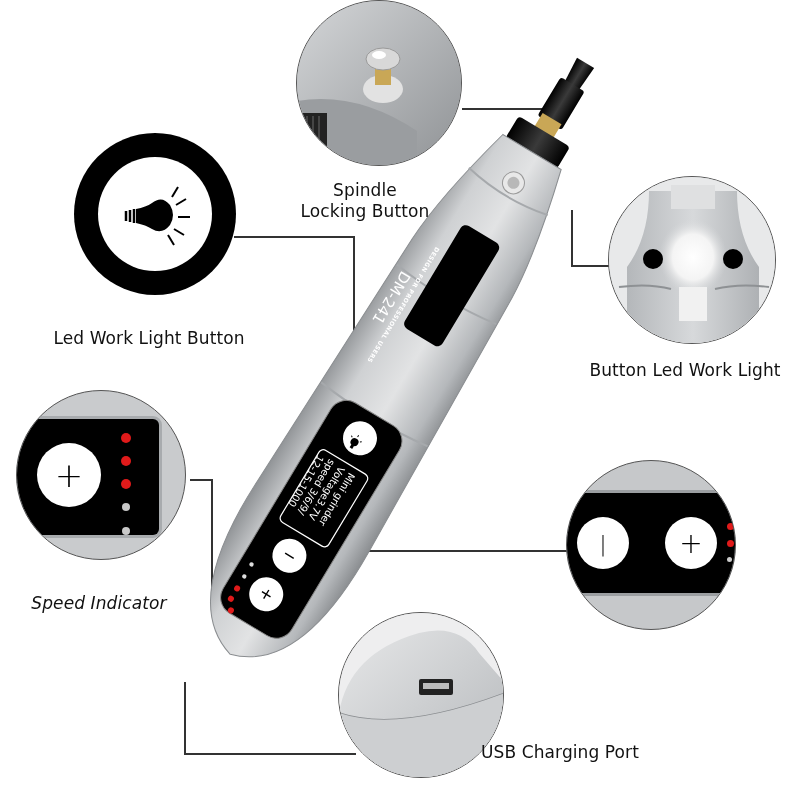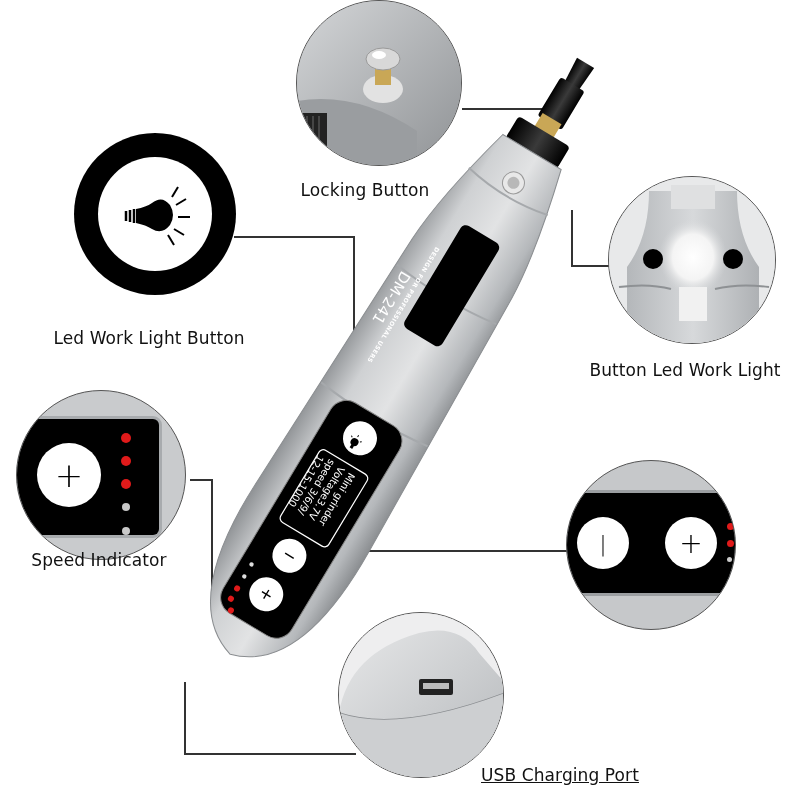--- a/index.html
+++ b/index.html
@@ -130,20 +130,21 @@
         <line x1="16" y1="115" x2="16" y2="166"></line>
         <line x1="22" y1="115" x2="22" y2="166"></line>
       </g>
     <ellipse cx="86" cy="88" rx="20" ry="14" fill="#e2e2e2"></ellipse>
     <rect x="78" y="62" width="16" height="22" fill="#c9a756"></rect>
     <ellipse cx="86" cy="58" rx="17" ry="11" fill="#d8d8d8" stroke="#999"></ellipse>
     <ellipse cx="82" cy="54" rx="7" ry="4" fill="#fff"></ellipse>
   </svg>
 </div>
 <div class="label" style="left:292px;top:180px;width:146px;">
+  <div>Spindle</div>
   <div>Locking Button</div>
 </div>
 
 <div class="circle" style="left:74px;top:133px;width:162px;height:162px;background:#000;border:none;">
   <div style="position:absolute;left:24px;top:24px;width:114px;height:114px;border-radius:50%;background:#fff;"></div>
   <div style="position:absolute;left:38px;top:40px;">
     <svg width="86" height="86" viewBox="0 0 86 86">
       <path d="M14,38 L14,48 M18,37 L18,49 M22,36 L22,50" stroke="#000" stroke-width="2.5"></path>
       <path d="M24,36 Q34,34 40,30 Q50,22 58,32 Q64,42 58,52 Q50,62 40,56 Q34,52 24,50 Z" fill="#000"></path>
       <line x1="60" y1="24" x2="66" y2="14" stroke="#000" stroke-width="2"></line>
@@ -189,21 +190,21 @@
     <span style="font-size:34px;font-weight:200;line-height:1;color:#000;">+</span>
   </div>
   <div style="position:absolute;left:104px;top:42px;width:14px;">
     <div style="width:10px;height:10px;border-radius:50%;background:#e01a1a;margin-bottom:13px;"></div>
     <div style="width:10px;height:10px;border-radius:50%;background:#e01a1a;margin-bottom:13px;"></div>
     <div style="width:10px;height:10px;border-radius:50%;background:#e01a1a;margin-bottom:14px;"></div>
     <div style="width:8px;height:8px;border-radius:50%;background:#c8c8c8;margin:0 0 16px 1px;"></div>
     <div style="width:8px;height:8px;border-radius:50%;background:#c8c8c8;margin-left:1px;"></div>
   </div>
 </div>
-<div class="label" style="left:14px;top:550px;width:170px;">Speed Indicator</div>
+<div class="label" style="left:14px;top:593px;width:170px;font-style:italic;">Speed Indicator</div>
 
 <div class="circle" style="left:566px;top:460px;width:170px;height:170px;background:#c6c8ca;">
   <div style="position:absolute;left:0;top:32px;width:170px;height:100px;background:#000;box-shadow:0 -3px 0 #9b9ea1,0 3px 0 #9b9ea1;"></div>
   <div style="position:absolute;left:10px;top:56px;width:52px;height:52px;border-radius:50%;background:#fff;display:flex;align-items:center;justify-content:center;">
     <span style="font-size:22px;font-weight:200;color:#000;">|</span>
   </div>
   <div style="position:absolute;left:98px;top:56px;width:52px;height:52px;border-radius:50%;background:#fff;display:flex;align-items:center;justify-content:center;">
     <span style="font-size:28px;font-weight:200;color:#000;">+</span>
   </div>
   <div style="position:absolute;left:160px;top:62px;width:7px;height:7px;border-radius:50%;background:#e01a1a;"></div>
@@ -222,13 +223,13 @@
         </linearGradient>
       </defs>
     <rect width="166" height="166" fill="#eeeeef"></rect>
     <path d="M0,100 Q10,40 80,20 Q120,10 140,40 L166,70 L166,166 L0,166 Z" fill="url(#uG)"></path>
     <path d="M0,100 Q60,120 166,80" stroke="#8a8d90" stroke-width="1.5" fill="none"></path>
     <path d="M0,100 L0,166 L166,166 L166,80 Q60,120 0,100 Z" fill="#cdcfd1"></path>
     <rect x="80" y="66" width="34" height="16" rx="2" fill="#222"></rect>
     <rect x="84" y="70" width="26" height="6" fill="#bbb"></rect>
   </svg>
 </div>
-<div class="label" style="left:470px;top:765px;width:180px;text-decoration:underline;">USB Charging Port</div>
+<div class="label" style="left:470px;top:742px;width:180px;">USB Charging Port</div>
 
 </body></html>

